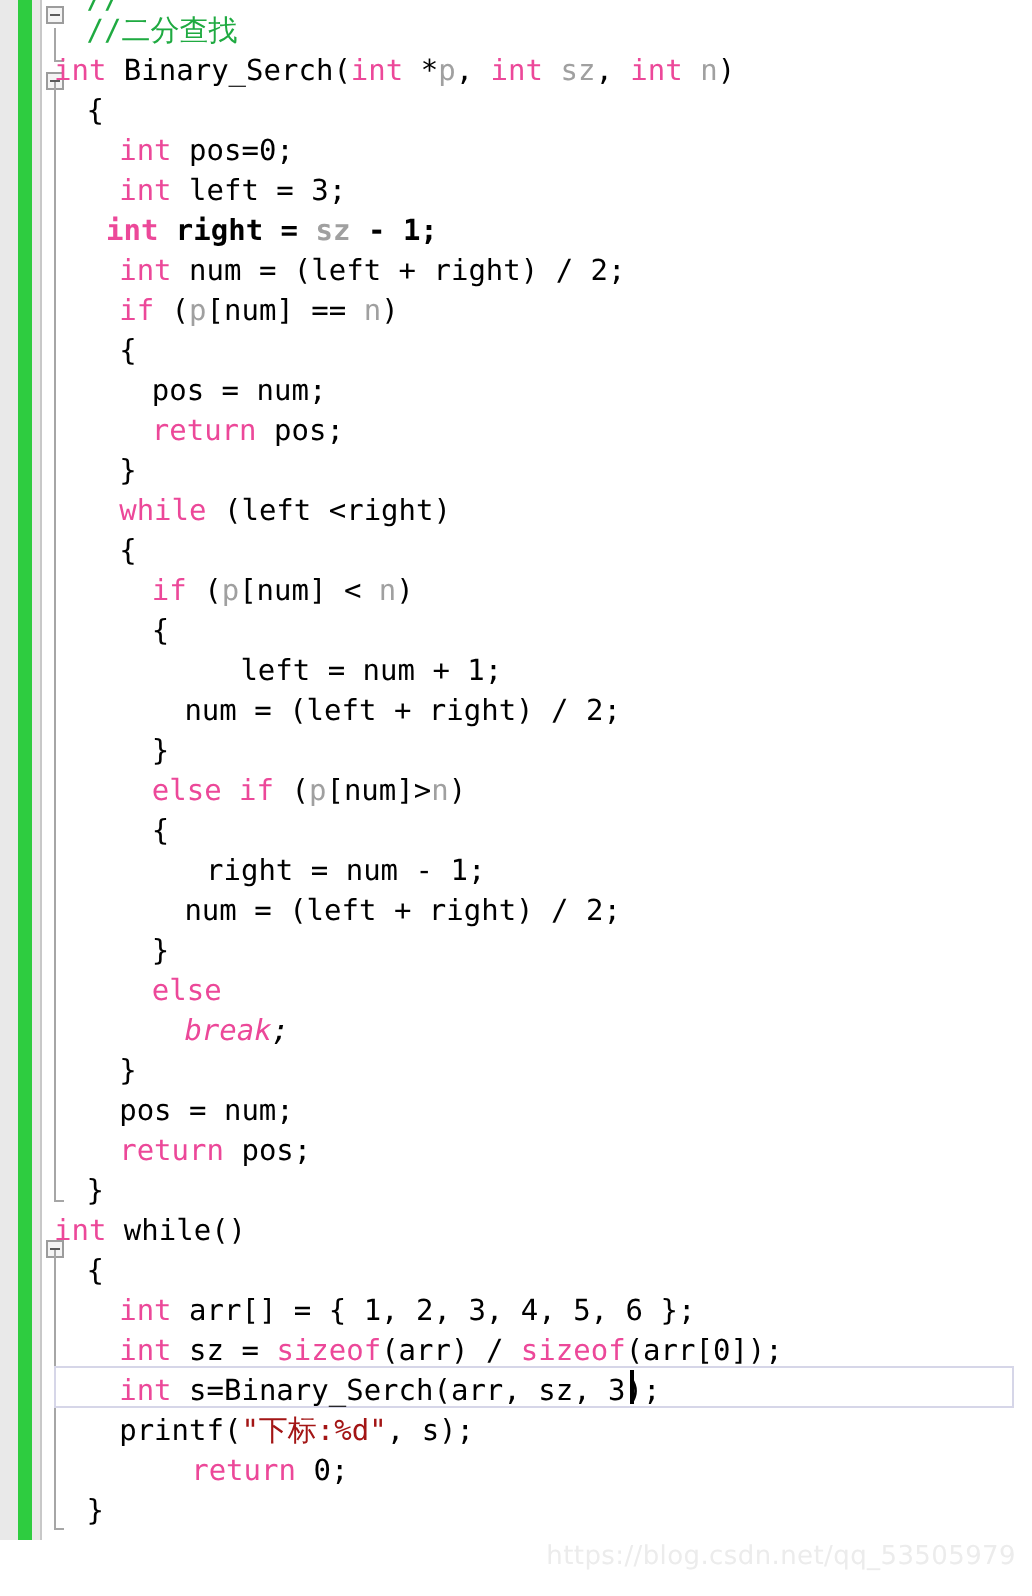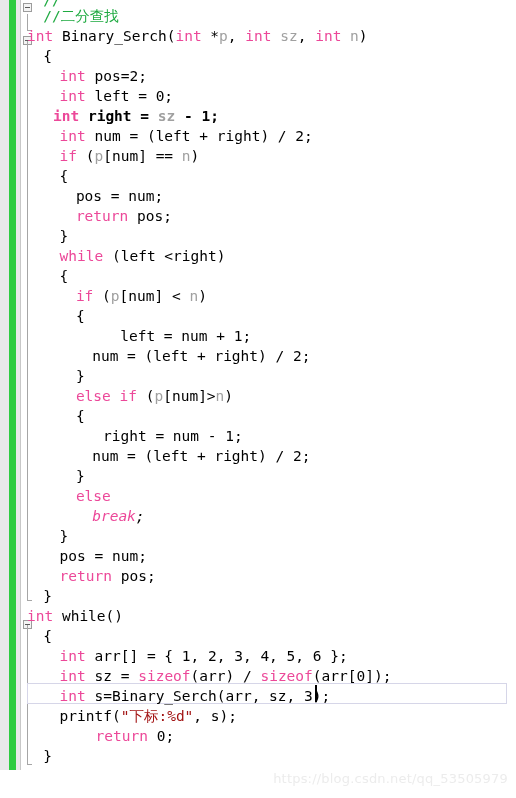--- a/index.html
+++ b/index.html
@@ -165,22 +165,22 @@
     </div>
 
   <div class="current-line" id="current-line-box" style="top: 683px;"></div>
   <div class="caret" id="text-caret" style="left: 315px; top: 685px;"></div>
 
   <div class="code-surface" id="code-surface">
       <div class="code-line" style="top: -10px;"><span class="code-text" style="left: 43.3px;"><span class="cmt">//</span></span></div>
       <div class="code-line" style="top: 6px;"><span class="code-text" style="left: 43.3px;"><span class="cmt">//二分查找</span></span></div>
       <div class="code-line" style="top: 26px;"><span class="code-text" style="left: 27px;"><span class="kw">int</span><span class="plain"> Binary_Serch(</span><span class="kw">int</span><span class="plain"> *</span><span class="param">p</span><span class="plain">, </span><span class="kw">int</span><span class="plain"> </span><span class="param">sz</span><span class="plain">, </span><span class="kw">int</span><span class="plain"> </span><span class="param">n</span><span class="plain">)</span></span></div>
       <div class="code-line" style="top: 46px;"><span class="code-text" style="left: 43.3px;"><span class="plain">{</span></span></div>
-      <div class="code-line" style="top: 66px;"><span class="code-text" style="left: 59.6px;"><span class="kw">int</span><span class="plain"> pos=2;</span></span></div>
-      <div class="code-line" style="top: 86px;"><span class="code-text" style="left: 59.6px;"><span class="kw">int</span><span class="plain"> left = 0;</span></span></div>
+      <div class="code-line" style="top: 66px;"><span class="code-text" style="left: 59.6px;"><span class="kw">int</span><span class="plain"> pos=0;</span></span></div>
+      <div class="code-line" style="top: 86px;"><span class="code-text" style="left: 59.6px;"><span class="kw">int</span><span class="plain"> left = 3;</span></span></div>
       <div class="code-line" style="top: 106px;"><span class="code-text" style="left: 53px; font-weight: bold;"><span class="kw">int</span><span class="plain"> right = </span><span class="param">sz</span><span class="plain"> - 1;</span></span></div>
       <div class="code-line" style="top: 126px;"><span class="code-text" style="left: 59.6px;"><span class="kw">int</span><span class="plain"> num = (left + right) / 2;</span></span></div>
       <div class="code-line" style="top: 146px;"><span class="code-text" style="left: 59.6px;"><span class="kw">if</span><span class="plain"> (</span><span class="param">p</span><span class="plain">[num] == </span><span class="param">n</span><span class="plain">)</span></span></div>
       <div class="code-line" style="top: 166px;"><span class="code-text" style="left: 59.6px;"><span class="plain">{</span></span></div>
       <div class="code-line" style="top: 186px;"><span class="code-text" style="left: 75.9px;"><span class="plain">pos = num;</span></span></div>
       <div class="code-line" style="top: 206px;"><span class="code-text" style="left: 75.9px;"><span class="kw">return</span><span class="plain"> pos;</span></span></div>
       <div class="code-line" style="top: 226px;"><span class="code-text" style="left: 59.6px;"><span class="plain">}</span></span></div>
       <div class="code-line" style="top: 246px;"><span class="code-text" style="left: 59.6px;"><span class="kw">while</span><span class="plain"> (left &lt;right)</span></span></div>
       <div class="code-line" style="top: 266px;"><span class="code-text" style="left: 59.6px;"><span class="plain">{</span></span></div>
       <div class="code-line" style="top: 286px;"><span class="code-text" style="left: 75.9px;"><span class="kw">if</span><span class="plain"> (</span><span class="param">p</span><span class="plain">[num] &lt; </span><span class="param">n</span><span class="plain">)</span></span></div>

